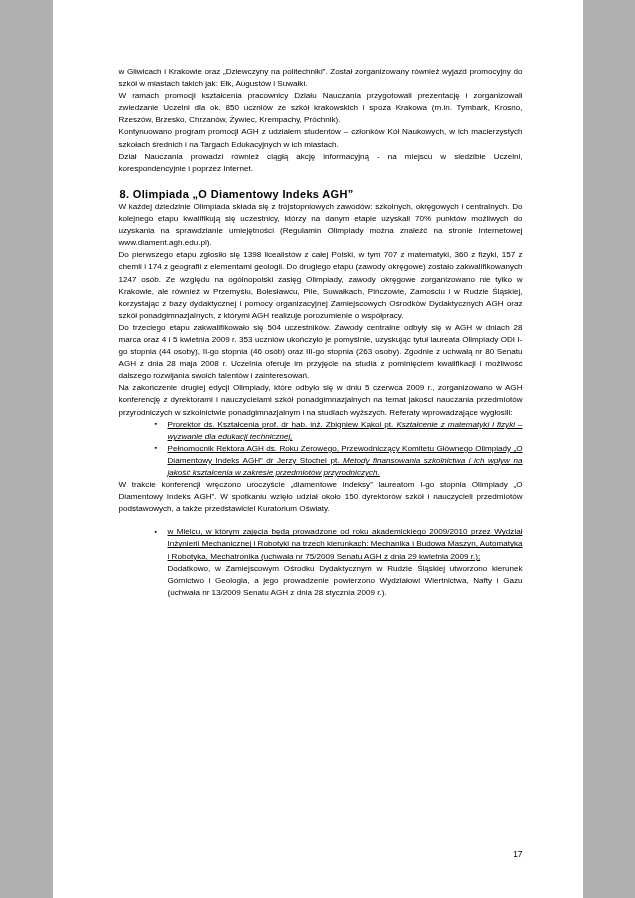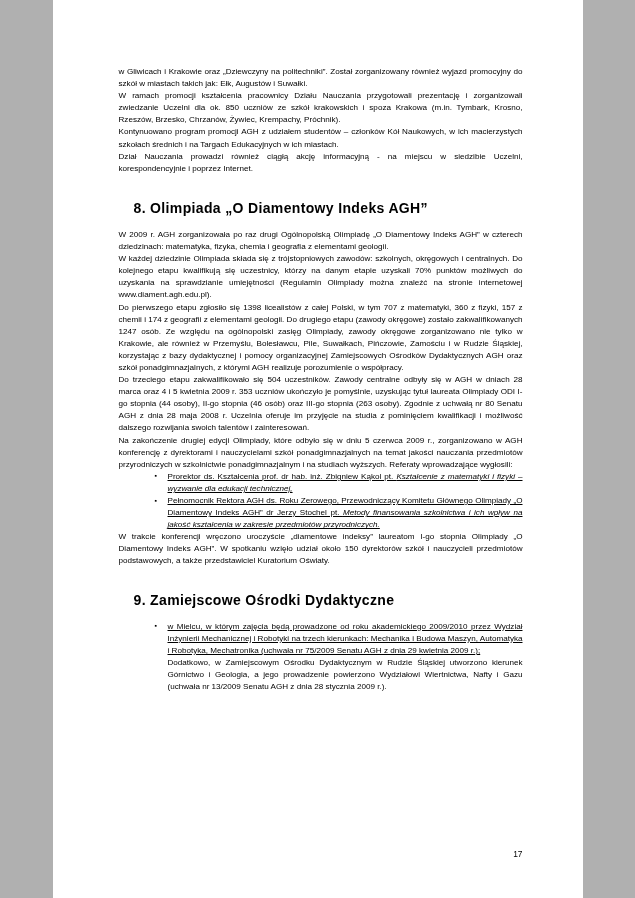--- a/index.html
+++ b/index.html
@@ -19,23 +19,23 @@
     font-size: 8.1px;
     line-height: 12.1px;
     color: #000000;
   }
   p {
     margin: 0;
     text-align: justify;
     text-justify: inter-word;
   }
   .sec-head {
-    margin: 15px;
+    margin: 1px;
     font-weight: bold;
-    font-size: 14px;
+    font-size: 11px;
     letter-spacing: 0.35px;
   }
   .gap-sm { height: 11px; }
   .gap-md { height: 12px; }
   .bullets {
     margin: 0;
     padding: 0;
     list-style: none;
   }
   .bullets li {
@@ -70,40 +70,38 @@
 <div class="page">
 
   <p>w Gliwicach i Krakowie oraz „Dziewczyny na politechniki”. Został zorganizowany również wyjazd promocyjny do szkół w miastach takich jak: Ełk, Augustów i Suwałki.</p>
   <p>W ramach promocji kształcenia pracownicy Działu Nauczania przygotowali prezentację i zorganizowali zwiedzanie Uczelni dla ok. 850 uczniów ze szkół krakowskich i spoza Krakowa (m.in. Tymbark, Krosno, Rzeszów, Brzesko, Chrzanów, Żywiec, Krempachy, Próchnik).</p>
   <p>Kontynuowano program promocji AGH z udziałem studentów – członków Kół Naukowych, w ich macierzystych szkołach średnich i na Targach Edukacyjnych w ich miastach.</p>
   <p>Dział Nauczania prowadzi również ciągłą akcję informacyjną - na miejscu w siedzibie Uczelni, korespondencyjnie i poprzez Internet.</p>
 
   <div class="gap-md"></div>
 
   <p class="sec-head">8.  Olimpiada „O Diamentowy Indeks AGH”</p>
-  <p>W 2009 r. AGH zorganizowała po raz drugi Ogólnopolską Olimpiadę „O Diamentowy Indeks AGH” w czterech dziedzinach: matematyka, fizyka, chemia i geografia z elementami geologii.</p>
   <p>W każdej dziedzinie Olimpiada składa się z trójstopniowych zawodów: szkolnych, okręgowych i centralnych. Do kolejnego etapu kwalifikują się uczestnicy, którzy na danym etapie uzyskali 70% punktów możliwych do uzyskania na sprawdzianie umiejętności (Regulamin Olimpiady można znaleźć na stronie internetowej www.diament.agh.edu.pl).</p>
   <p>Do pierwszego etapu zgłosiło się 1398 licealistów z całej Polski, w tym 707 z matematyki, 360 z fizyki, 157 z chemii i 174 z geografii z elementami geologii. Do drugiego etapu (zawody okręgowe) zostało zakwalifikowanych 1247 osób. Ze względu na ogólnopolski zasięg Olimpiady, zawody okręgowe zorganizowano nie tylko w Krakowie, ale również w Przemyślu, Bolesławcu, Pile, Suwałkach, Pińczowie, Zamościu i w Rudzie Śląskiej, korzystając z bazy dydaktycznej i pomocy organizacyjnej Zamiejscowych Ośrodków Dydaktycznych AGH oraz szkół ponadgimnazjalnych, z którymi AGH realizuje porozumienie o współpracy.</p>
   <p>Do trzeciego etapu zakwalifikowało się 504 uczestników. Zawody centralne odbyły się w AGH w dniach 28 marca oraz 4 i 5 kwietnia 2009 r. 353 uczniów ukończyło je pomyślnie, uzyskując tytuł laureata Olimpiady ODI I-go stopnia (44 osoby), II-go stopnia (46 osób) oraz III-go stopnia (263 osoby). Zgodnie z uchwałą nr 80 Senatu AGH z dnia 28 maja 2008 r. Uczelnia oferuje im przyjęcie na studia z pominięciem kwalifikacji i możliwość dalszego rozwijania swoich talentów i zainteresowań.</p>
   <p>Na zakończenie drugiej edycji Olimpiady, które odbyło się w dniu 5 czerwca 2009 r., zorganizowano w AGH konferencję z dyrektorami i nauczycielami szkół ponadgimnazjalnych na temat jakości nauczania przedmiotów przyrodniczych w szkolnictwie ponadgimnazjalnym i na studiach wyższych. Referaty wprowadzające wygłosili:</p>
 
   <ul class="bullets">
     <li>
       <span>Prorektor ds. Kształcenia prof. dr hab. inż. Zbigniew Kąkol pt. </span><span class="it">Kształcenie z matematyki i fizyki – wyzwanie dla edukacji technicznej,</span>
     </li>
     <li>
       <span>Pełnomocnik Rektora AGH ds. Roku Zerowego, Przewodniczący Komitetu Głównego Olimpiady „O Diamentowy Indeks AGH” dr Jerzy Stochel pt. </span><span class="it">Metody finansowania szkolnictwa i ich wpływ na jakość kształcenia w zakresie przedmiotów przyrodniczych.</span>
     </li>
   </ul>
 
   <p>W trakcie konferencji wręczono uroczyście „diamentowe indeksy” laureatom I-go stopnia Olimpiady „O Diamentowy Indeks AGH”. W spotkaniu wzięło udział około 150 dyrektorów szkół i nauczycieli przedmiotów podstawowych, a także przedstawiciel Kuratorium Oświaty.</p>
 
   <div class="gap-sm"></div>
 
-  <p class="sec-head">9.  Zamiejscowe Ośrodki Dydaktyczne</p>
 
   <ul class="bullets">
     <li>w Mielcu, w którym zajęcia będą prowadzone od roku akademickiego 2009/2010 przez Wydział Inżynierii Mechanicznej i Robotyki na trzech kierunkach: Mechanika i Budowa Maszyn, Automatyka i Robotyka, Mechatronika (uchwała nr 75/2009 Senatu AGH z dnia 29 kwietnia 2009 r.);</li>
   </ul>
 
   <p class="indent-block">Dodatkowo, w Zamiejscowym Ośrodku Dydaktycznym w Rudzie Śląskiej utworzono kierunek Górnictwo i Geologia, a jego prowadzenie powierzono Wydziałowi Wiertnictwa, Nafty i Gazu (uchwała nr 13/2009 Senatu AGH z dnia 28 stycznia 2009 r.).</p>
 
   <div class="pageno">17</div>
 </div>
 

